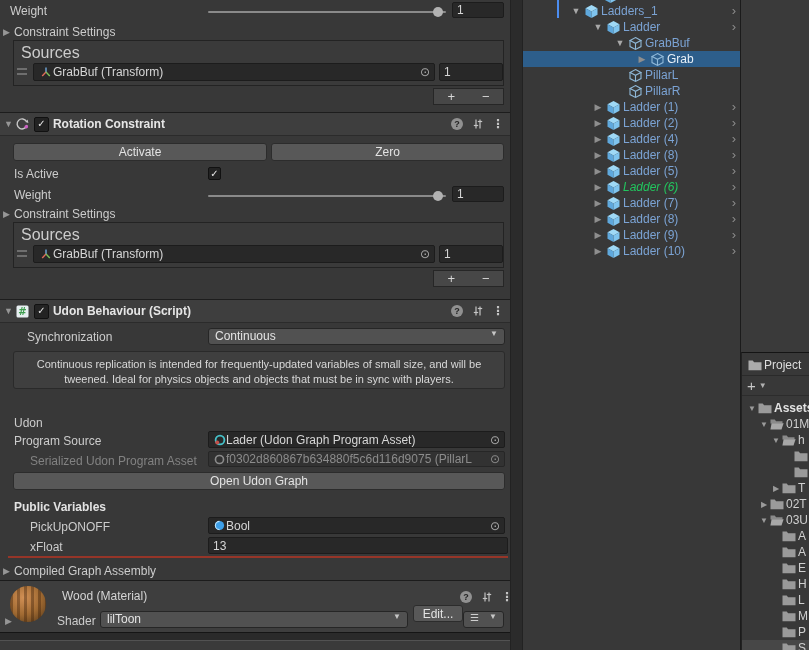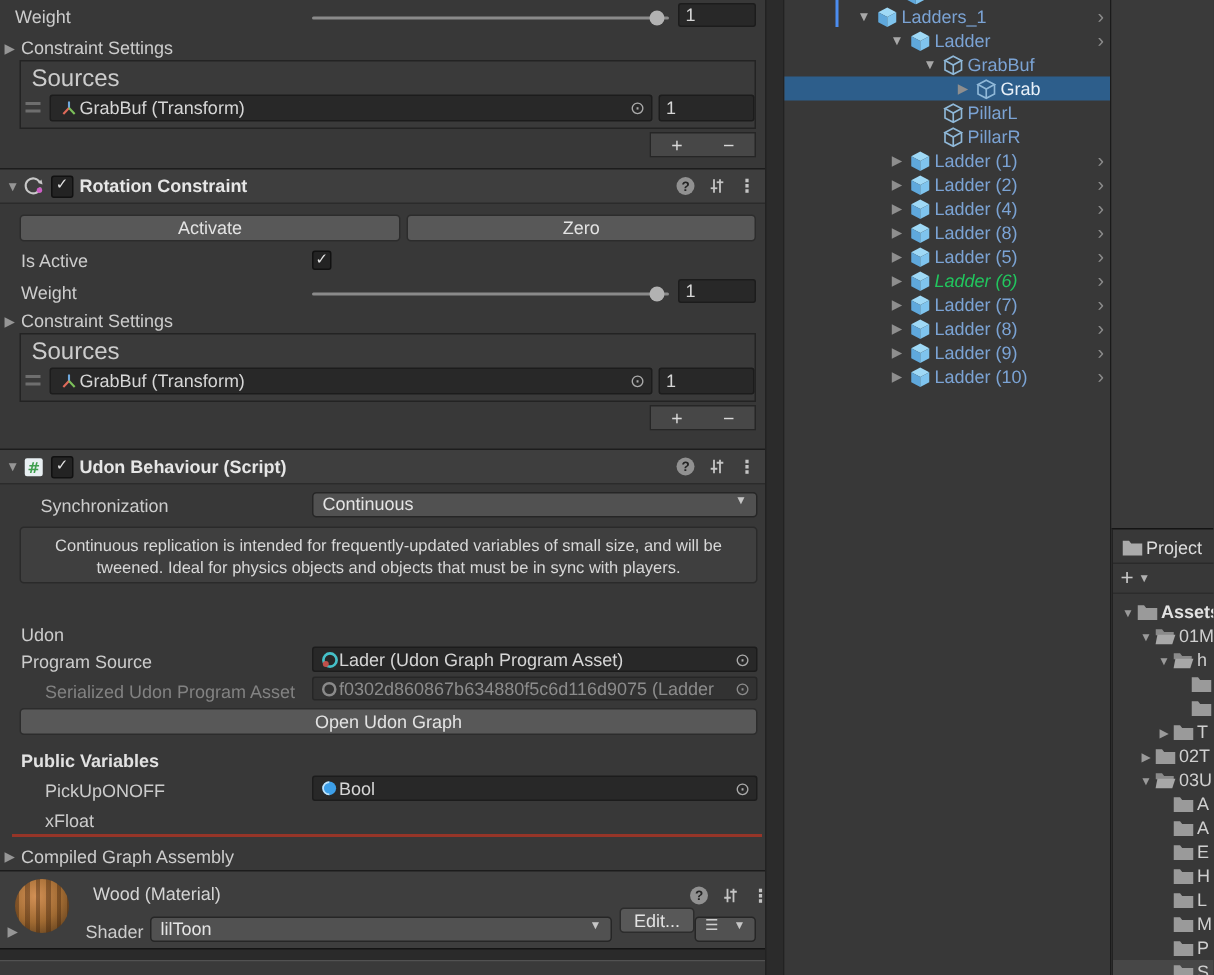--- a/index.html
+++ b/index.html
@@ -202,41 +202,42 @@
     <span class="picker">⊙</span>
   </div>
 
   <div class="abs greylbl" style="left:30px;top:453px;">Serialized Udon Program Asset</div>
   <div class="abs greyfield" style="left:208px;top:451px;width:297px;height:16px;">
     <span class="hicon" style="width:13px;">
         <svg width="11" height="11" viewBox="0 0 12 12">
           <circle cx="6" cy="6" r="4.4" fill="none" stroke="#8A8A8A" stroke-width="1.8"></circle>
         </svg>
       </span>
-    <span>f0302d860867b634880f5c6d116d9075 (Ladder</span>
+    <span>f0302d860867b634880f5c6d116d9075 (PillarL</span>
     <span class="picker" style="color:#8C8C8C;">⊙</span>
   </div>
 
   <div class="abs btn" style="left:13px;top:472px;width:492px;height:18px;">Open Udon Graph</div>
 
   <div class="abs boldlbl" style="left:14px;top:499px;">Public Variables</div>
 
   <div class="abs lbl" style="left:30px;top:519px;">PickUpONOFF</div>
   <div class="abs objfield" style="left:208px;top:517px;width:297px;height:17px;">
     <span class="hicon" style="width:13px;">
         <svg width="11" height="11" viewBox="0 0 12 12">
           <circle cx="6" cy="6" r="5" fill="#3D9FE8"></circle>
           <path d="M6 1.5 A4.5 4.5 0 0 0 6 10.5" fill="none" stroke="#BFE2F8" stroke-width="1.2"></path>
         </svg>
       </span>
     <span>Bool</span>
     <span class="picker">⊙</span>
   </div>
 
   <div class="abs lbl" style="left:30px;top:539px;">xFloat</div>
+  <div class="abs field" style="left:208px;top:537px;width:300px;height:17px;">13</div>
 
   <div class="abs" style="left:8px;top:556px;width:500px;height:2px;background:#963528;"></div>
 
   <div class="abs fold" style="left:3px;top:563px;">▶</div>
   <div class="abs lbl" style="left:14px;top:563px;">Compiled Graph Assembly</div>
 
   <div class="abs" style="left:0;top:580px;width:510px;height:52px;background:#3E3E3E;border-top:1px solid #1C1C1C;"></div>
   <div class="abs matsphere" style="left:10px;top:586px;"></div>
   <div class="abs lbl" style="left:62px;top:588px;color:#D4D4D4;">Wood (Material)</div>
   <div class="abs" style="left:460px;top:589px;display:flex;gap:7px;align-items:center;">

